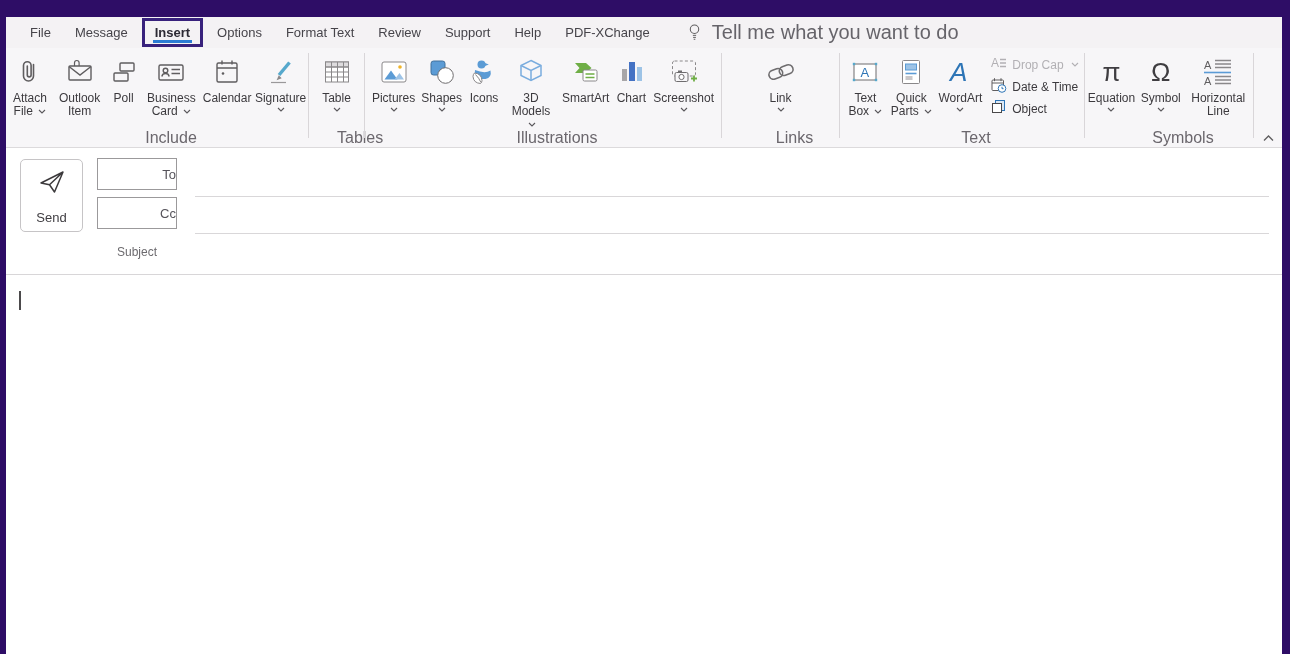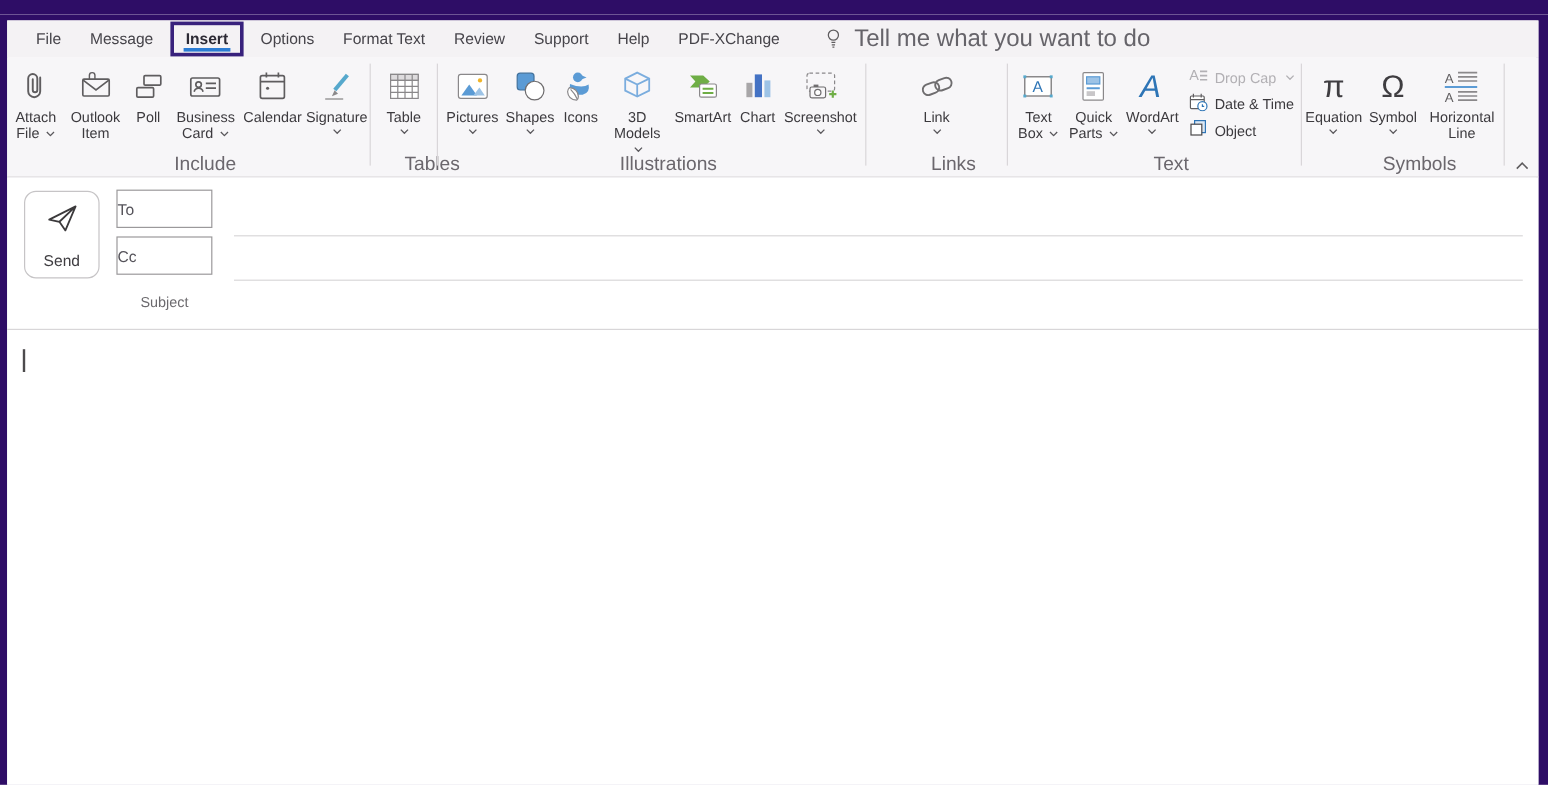--- a/index.html
+++ b/index.html
@@ -57,27 +57,27 @@
   .stack { display:flex; flex-direction:column; justify-content:flex-start; padding:8px 2px 0 6px; gap:5px; }
   .sbtn { display:flex; align-items:center; gap:5px; font-size:12px; color:#3c3a3e; height:17px; white-space:nowrap; }
   .sbtn.disabled { color:#b2b0b4; }
 
   .collapse { position:absolute; right:7px; bottom:5px; }
 
   
   .compose-header { position:relative; height:127px; flex:none; background:#fff; border-bottom:1px solid #d8d6d8; }
   .send-btn {
     position:absolute; left:14px; top:11px; width:63px; height:73px;
-    background:#fff; border:1px solid #c6c4c6; border-radius:10px;
+    background:#fff; border:1px solid #c6c4c6; border-radius:5px;
     display:flex; flex-direction:column; align-items:center; justify-content:center; gap:13px;
     font-size:13px; color:#3f3d41;
   }
   .addr-btn {
     position:absolute; left:91px; width:80px; height:32px; background:#fff;
-    border:1px solid #9b999b; display:flex; align-items:center; justify-content:flex-start;
+    border:1px solid #9b999b; display:flex; align-items:center; justify-content:flex-end;
     font-size:13px; color:#55535a;
   }
   .to-btn { top:10px; }
   .cc-btn { top:49px; }
   .field-line { position:absolute; left:189px; right:13px; height:1px; background:#d9d7d9; }
   .to-line { top:48px; }
   .cc-line { top:85px; }
   .subject-label { position:absolute; left:91px; top:97px; width:80px; text-align:center; font-size:12px; color:#6c6a6e; }
 
   

